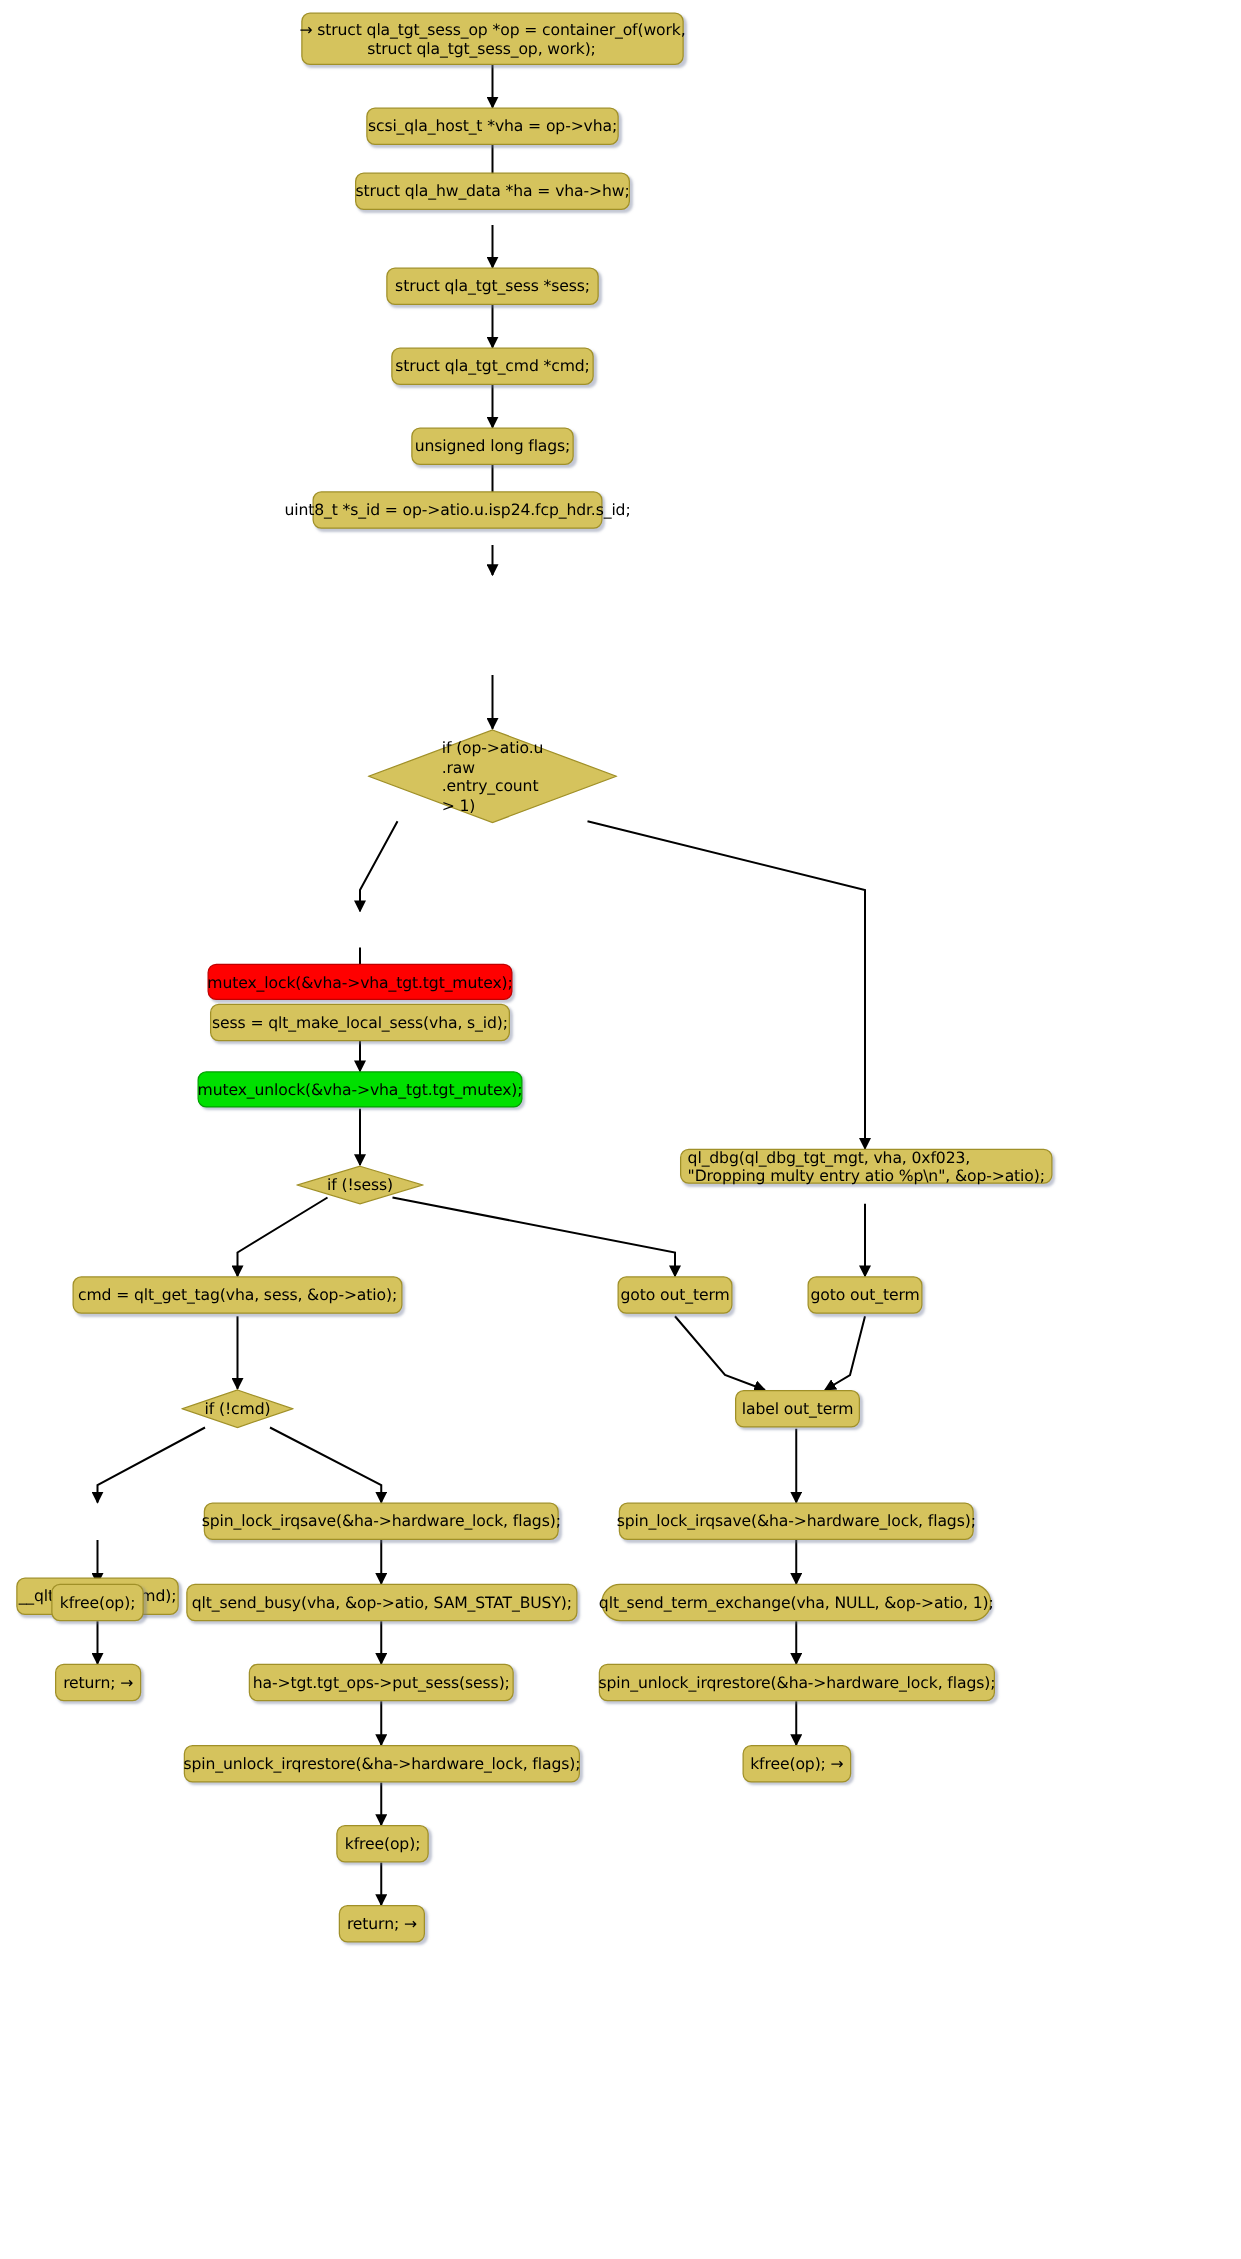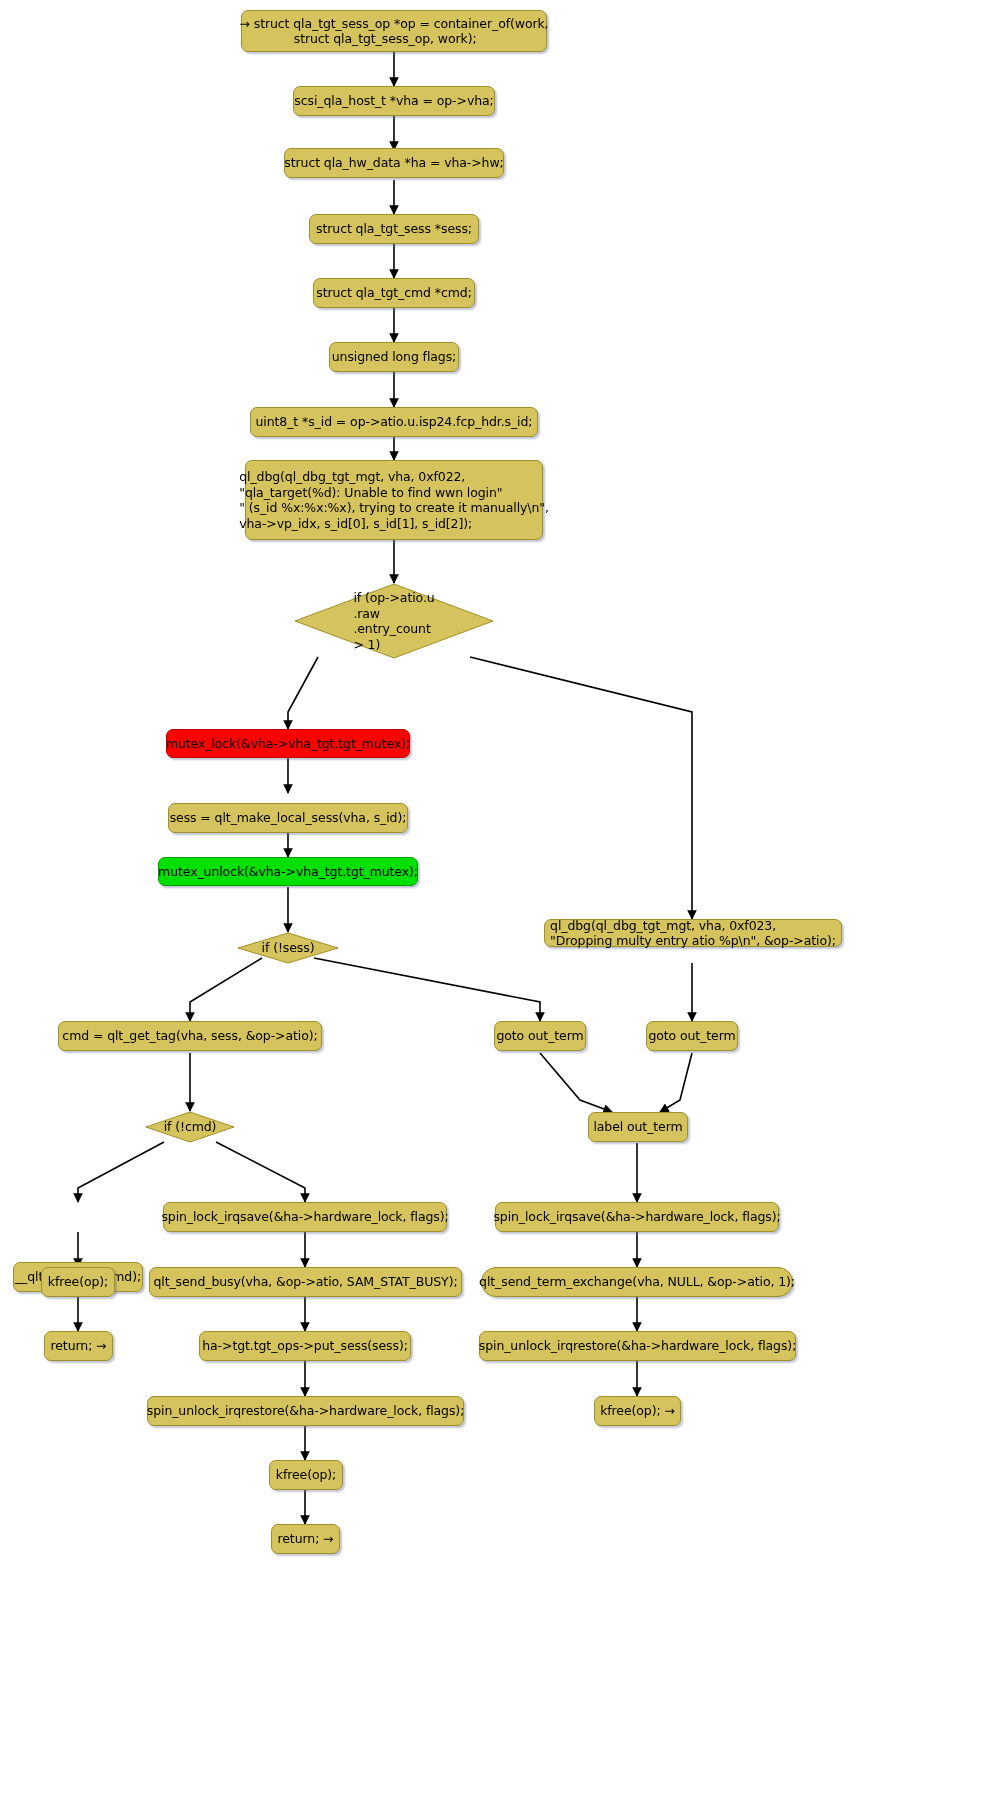--- a/index.html
+++ b/index.html
@@ -43,20 +43,21 @@
   .box {
     background: #D5C35D;
     border: 1px solid #A09028;
     border-radius: 7px;
     box-shadow: 2px 2px 2px rgba(110,120,150,0.42);
     padding: 3px 9px;
   }
   .box.red {
     background: #FF0000;
     border: 1px solid #C00000;
+    margin-top: 42px;
   }
   .box.green {
     background: #00E000;
     border: 1px solid #00A000;
   }
   .diamond {
     background: transparent;
     border: none;
     box-shadow: none;
   }
@@ -133,46 +134,40 @@
 
   <div class="node box" style="left:241px; top:10px; width:306px; height:42px;">
     <span>→ struct qla_tgt_sess_op *op = container_of(work,
               struct qla_tgt_sess_op, work);</span>
   </div>
 
   <div class="node box" style="left:293px; top:86px; width:202px; height:30px;">
     <span>scsi_qla_host_t *vha = op-&gt;vha;</span>
   </div>
 
-  <div class="node box" style="left:284px; top:148px; width:220px; height:30px;">
+  <div class="node box" style="left:284px; top:138px; width:220px; height:30px;">
     <span>struct qla_hw_data *ha = vha-&gt;hw;</span>
   </div>
 
   <div class="node box" style="left:309px; top:214px; width:170px; height:30px;">
     <span>struct qla_tgt_sess *sess;</span>
   </div>
 
   <div class="node box" style="left:313px; top:278px; width:162px; height:30px;">
     <span>struct qla_tgt_cmd *cmd;</span>
   </div>
 
   <div class="node box" style="left:329px; top:342px; width:130px; height:30px;">
     <span>unsigned long flags;</span>
   </div>
 
-  <div class="node box" style="left:250px; top:407px; width:288px; height:30px;">
+  <div class="node box" style="left:250px; top:393px; width:232px; height:30px;">
     <span>uint8_t *s_id = op-&gt;atio.u.isp24.fcp_hdr.s_id;</span>
   </div>
 
-  <div class="node box" style="left:245px; top:460px; width:298px; height:80px;">
-    <span>ql_dbg(ql_dbg_tgt_mgt, vha, 0xf022,
-"qla_target(%d): Unable to find wwn login"
-" (s_id %x:%x:%x), trying to create it manually\n",
-vha-&gt;vp_idx, s_id[0], s_id[1], s_id[2]);</span>
-  </div>
 
   <div class="node diamond" style="left:294px; top:583px; width:200px; height:76px;">
     <svg class="dshape" viewBox="0 0 200 76" preserveAspectRatio="none" xmlns="http://www.w3.org/2000/svg">
       <polygon points="100,1 199,38 100,75 1,38" fill="#D5C35D" stroke="#A09028" stroke-width="1"></polygon>
     </svg>
     <span class="dlabel">if (op-&gt;atio.u
 .raw
 .entry_count
 &gt; 1)</span>
   </div>

